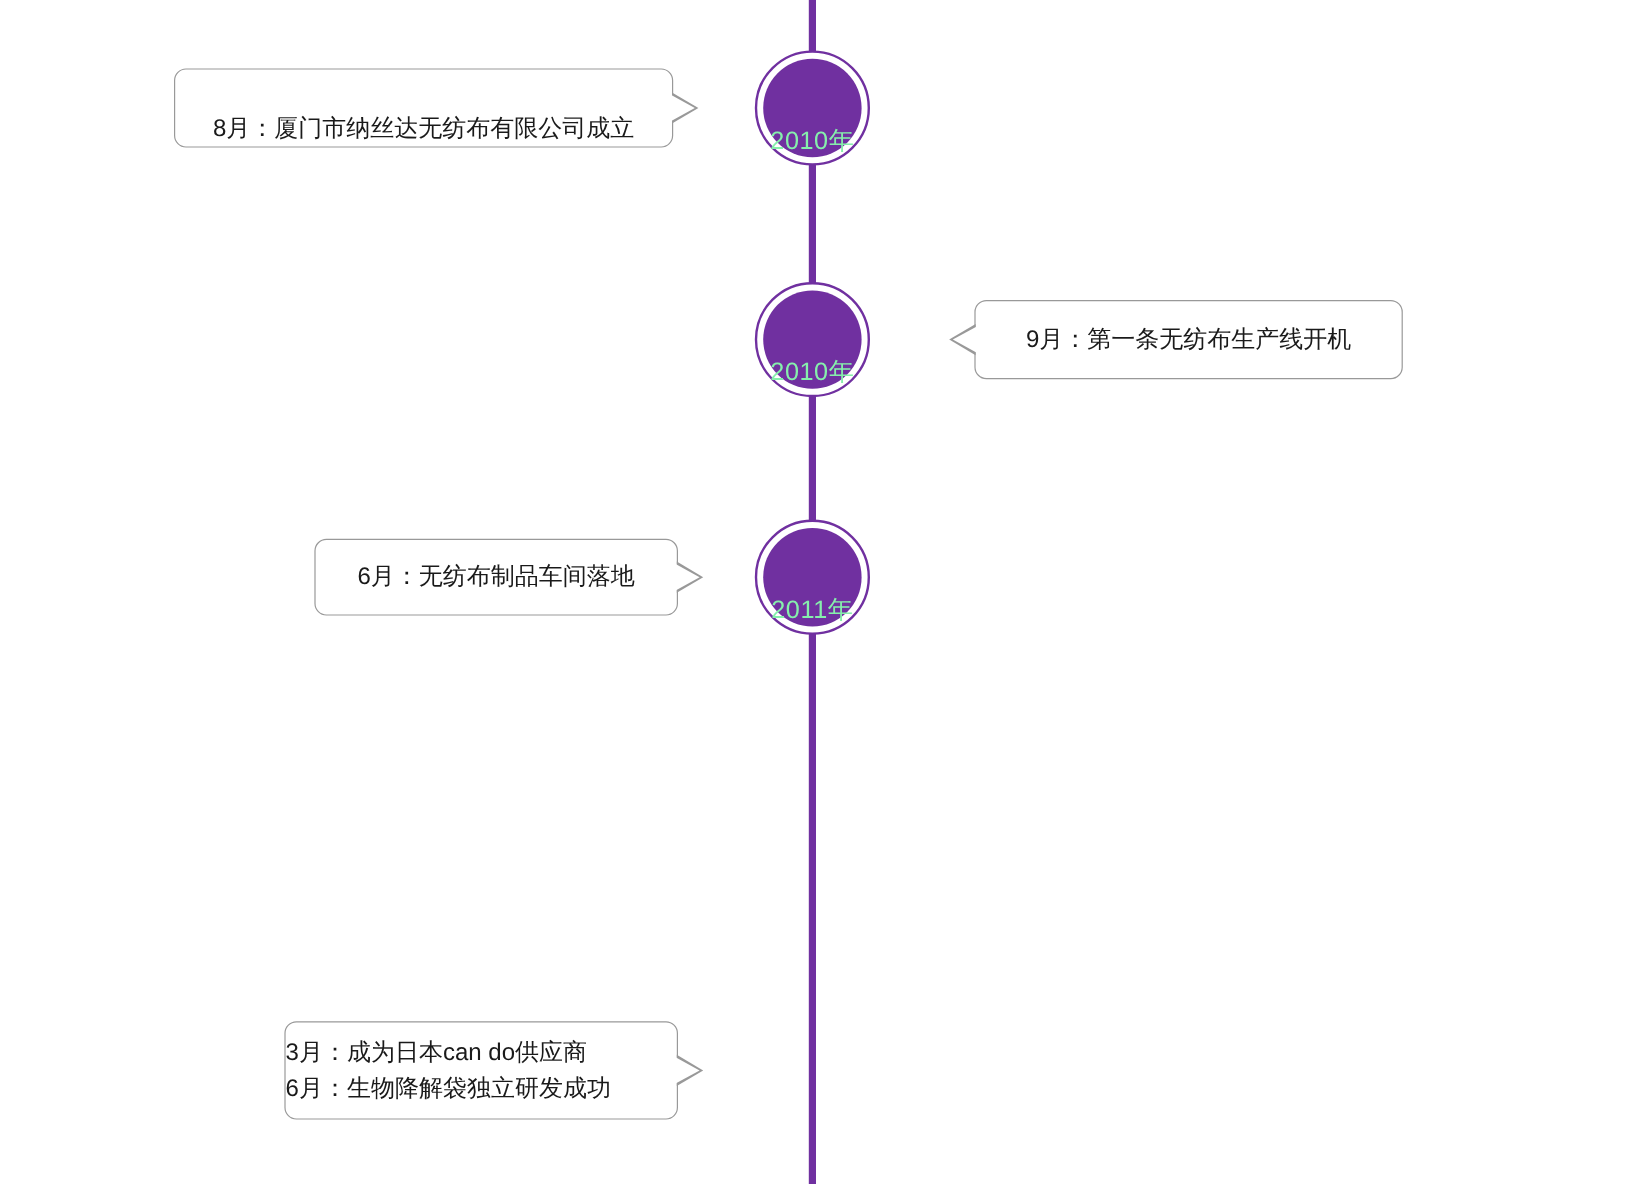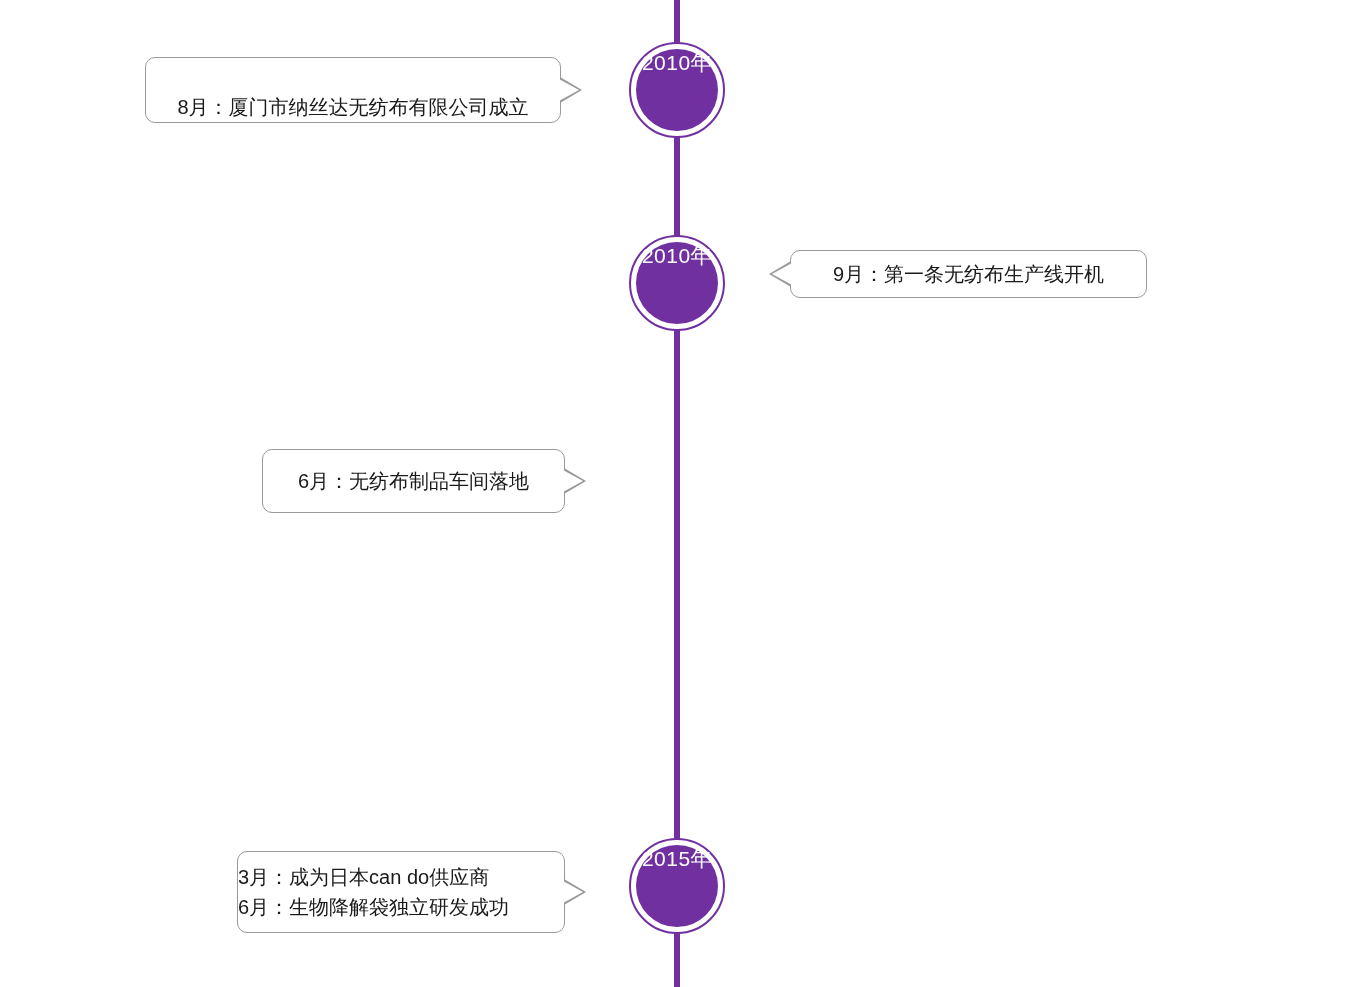--- a/index.html
+++ b/index.html
@@ -34,23 +34,23 @@
     display: flex;
     align-items: center;
     justify-content: center;
     z-index: 2;
   }
   .node-fill {
     width: 82px;
     height: 82px;
     border-radius: 50%;
     background: #7030A0;
-    color: #ffffff;
+    color: #86efac;
     display: flex;
-    align-items: flex-start;
+    align-items: flex-end;
     justify-content: center;
     font-size: 21px;
     letter-spacing: 0.5px;
   }
 
   .bubble {
     position: absolute;
     background: #ffffff;
     border: 1px solid #999999;
     border-radius: 10px;
@@ -117,32 +117,32 @@
   </div>
   <div class="bubble tail-right" style="left:145px; top:57px; width:416px; height:66px;justify-content:flex-end;">
     <span>8月：厦门市纳丝达无纺布有限公司成立</span>
   </div>
 
   <div class="node" style="top:235px">
     <div class="node-fill">
       <span>2010年</span>
     </div>
   </div>
-  <div class="bubble tail-left" style="left:790px; top:250px; width:357px; height:48px;">
+  <div class="bubble tail-left" style="left:812px; top:250px; width:357px; height:66px;">
     <span>9月：第一条无纺布生产线开机</span>
   </div>
 
+  <div class="node" style="top:433px">
+    <div class="node-fill">
+      <span>2011年</span>
+    </div>
+  </div>
   <div class="bubble tail-right" style="left:262px; top:449px; width:303px; height:64px;text-align:center;">
     <span>6月：无纺布制品车间落地</span>
   </div>
 
 
-  <div class="node" style="top:838px">
-    <div class="node-fill">
-      <span>2015年</span>
-    </div>
-  </div>
   <div class="bubble tail-right multi" style="left:237px; top:851px; width:328px; height:82px;">
     <span>3月：成为日本can do供应商</span>
     <span>6月：生物降解袋独立研发成功</span>
   </div>
 
 </div>
 
 </body></html>

